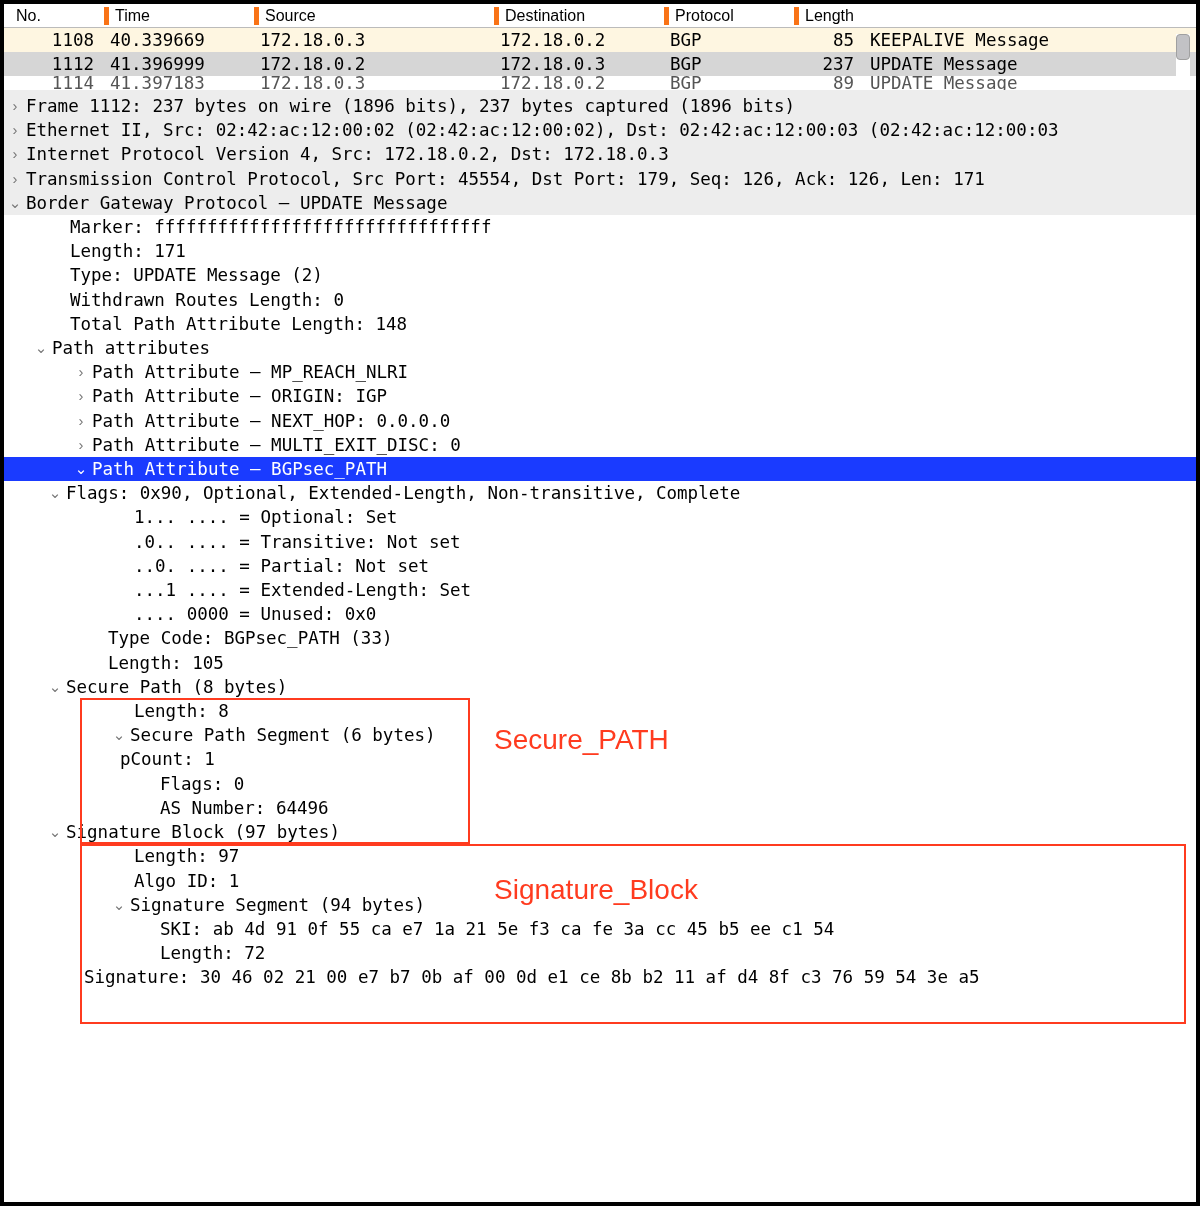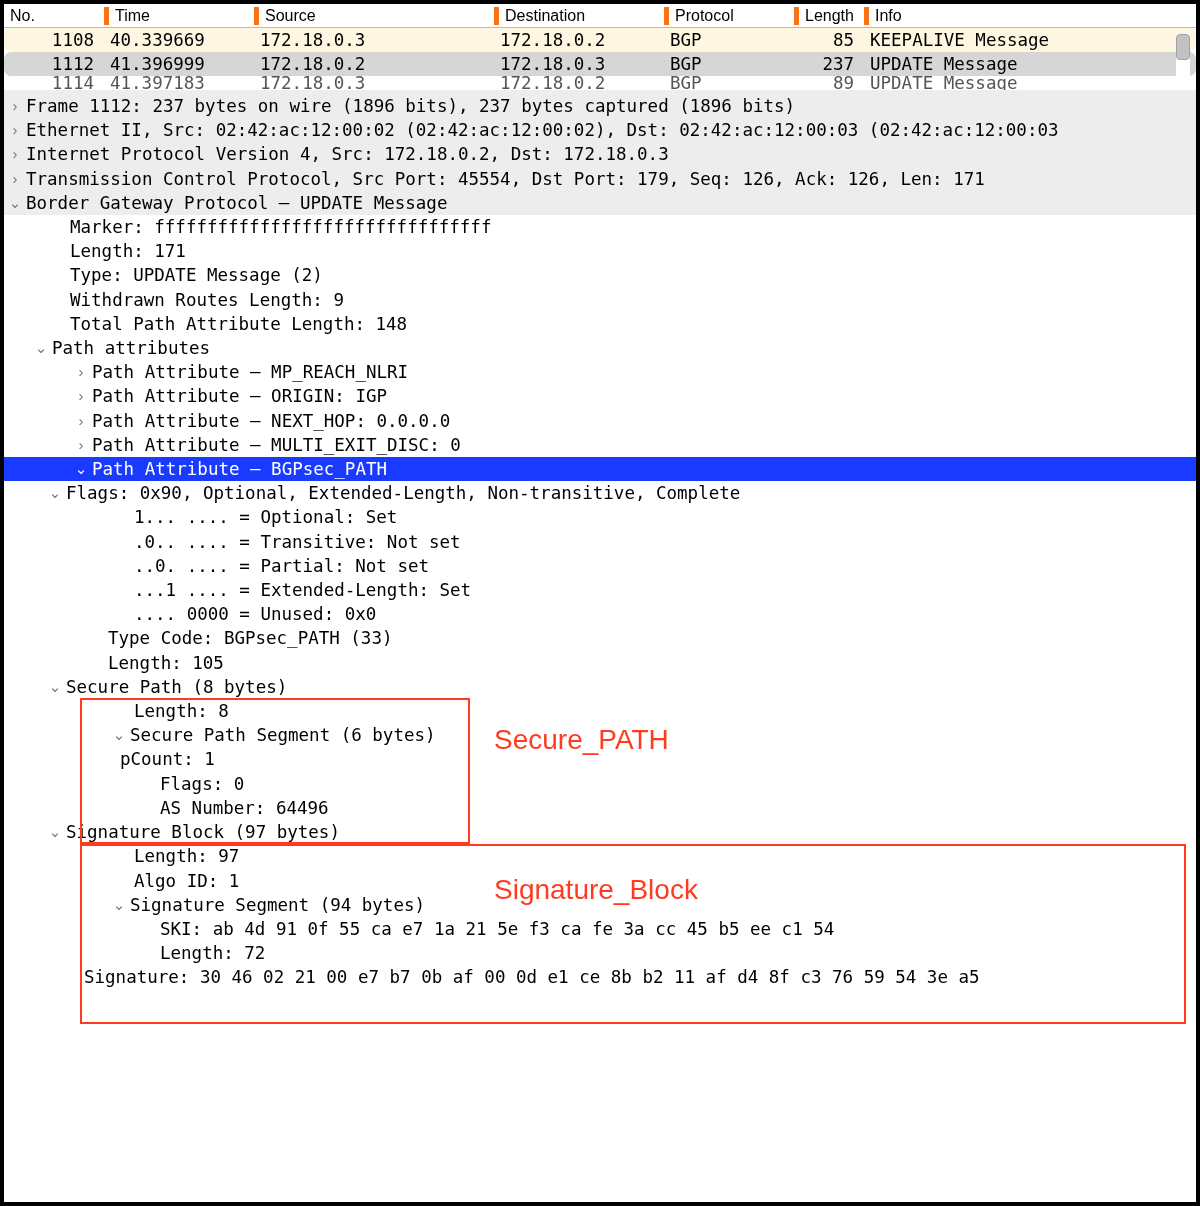--- a/index.html
+++ b/index.html
@@ -26,24 +26,24 @@
   .header-row {
     background: #fff;
     border-bottom: 1px solid #bbb;
     font-family: -apple-system, Helvetica, Arial, sans-serif;
     font-size: 16px;
     font-weight: 400;
     height: 24px;
     color:#000;
   }
   .header-row .cell { border-left: 5px solid #f97316; padding-left: 6px; }
-  .header-row .cell:first-child { border-left: none; padding-left: 6px; }
+  .header-row .cell:first-child { border-left: none; padding-left: 12px; }
   .cell { padding-left: 6px; overflow: hidden; text-overflow: clip; }
   .ralign { text-align: right; padding-right: 10px; }
-  .row       { background: #fef6e1; border-radius: 7px; }
+  .row       { background: #fef6e1; }
   .row.sel   { background: #d6d6d6; font-weight: 400; }
   .row.third { background: #fff; color:#555; }
   .divider-shadow {
     height: 6px;
     background: linear-gradient(#8a8a8a, #c4c4c4);
     margin: 0 260px 0 4px;
     border-radius: 3px;
   }
   .scrollbar-track {
     position: absolute;
@@ -97,21 +97,20 @@
 <body>
 
 <div class="packet-list">
   <div class="header-row">
     <div class="cell">No.</div>
     <div class="cell">Time</div>
     <div class="cell">Source</div>
     <div class="cell">Destination</div>
     <div class="cell">Protocol</div>
     <div class="cell">Length</div>
-    <div class="cell">Info</div>
   </div>
 
   <div class="row">
     <div class="cell ralign">1108</div>
     <div class="cell">40.339669</div>
     <div class="cell">172.18.0.3</div>
     <div class="cell">172.18.0.2</div>
     <div class="cell">BGP</div>
     <div class="cell ralign">85</div>
     <div class="cell">KEEPALIVE Message</div>
@@ -146,21 +145,21 @@
   <div class="detail-line indent-0 closed"><span class="toggle"></span><span>Frame 1112: 237 bytes on wire (1896 bits), 237 bytes captured (1896 bits)</span></div>
   <div class="detail-line indent-0 closed"><span class="toggle"></span><span>Ethernet II, Src: 02:42:ac:12:00:02 (02:42:ac:12:00:02), Dst: 02:42:ac:12:00:03 (02:42:ac:12:00:03</span></div>
   <div class="detail-line indent-0 closed"><span class="toggle"></span><span>Internet Protocol Version 4, Src: 172.18.0.2, Dst: 172.18.0.3</span></div>
   <div class="detail-line indent-0 closed"><span class="toggle"></span><span>Transmission Control Protocol, Src Port: 45554, Dst Port: 179, Seq: 126, Ack: 126, Len: 171</span></div>
   <div class="detail-line indent-0 open"><span class="toggle"></span><span>Border Gateway Protocol – UPDATE Message</span></div>
 
   <div class="whitebg">
     <div class="detail-line indent-2"><span>Marker: ffffffffffffffffffffffffffffffff</span></div>
     <div class="detail-line indent-2"><span>Length: 171</span></div>
     <div class="detail-line indent-2"><span>Type: UPDATE Message (2)</span></div>
-    <div class="detail-line indent-2"><span>Withdrawn Routes Length: 9</span></div>
+    <div class="detail-line indent-2"><span>Withdrawn Routes Length: 0</span></div>
     <div class="detail-line indent-2"><span>Total Path Attribute Length: 148</span></div>
     <div class="detail-line indent-1 open"><span class="toggle"></span><span>Path attributes</span></div>
     <div class="detail-line indent-2 closed"><span class="toggle"></span><span>Path Attribute – MP_REACH_NLRI</span></div>
     <div class="detail-line indent-2 closed"><span class="toggle"></span><span>Path Attribute – ORIGIN: IGP</span></div>
     <div class="detail-line indent-2 closed"><span class="toggle"></span><span>Path Attribute – NEXT_HOP: 0.0.0.0</span></div>
     <div class="detail-line indent-2 closed"><span class="toggle"></span><span>Path Attribute – MULTI_EXIT_DISC: 0</span></div>
     <div class="detail-line indent-2 open selected-detail"><span class="toggle"></span><span>Path Attribute – BGPsec_PATH</span></div>
 
     <div class="detail-line indent-3 open"><span class="toggle"></span><span>Flags: 0x90, Optional, Extended-Length, Non-transitive, Complete</span></div>
     <div class="detail-line indent-5"><span>1... .... = Optional: Set</span></div>

